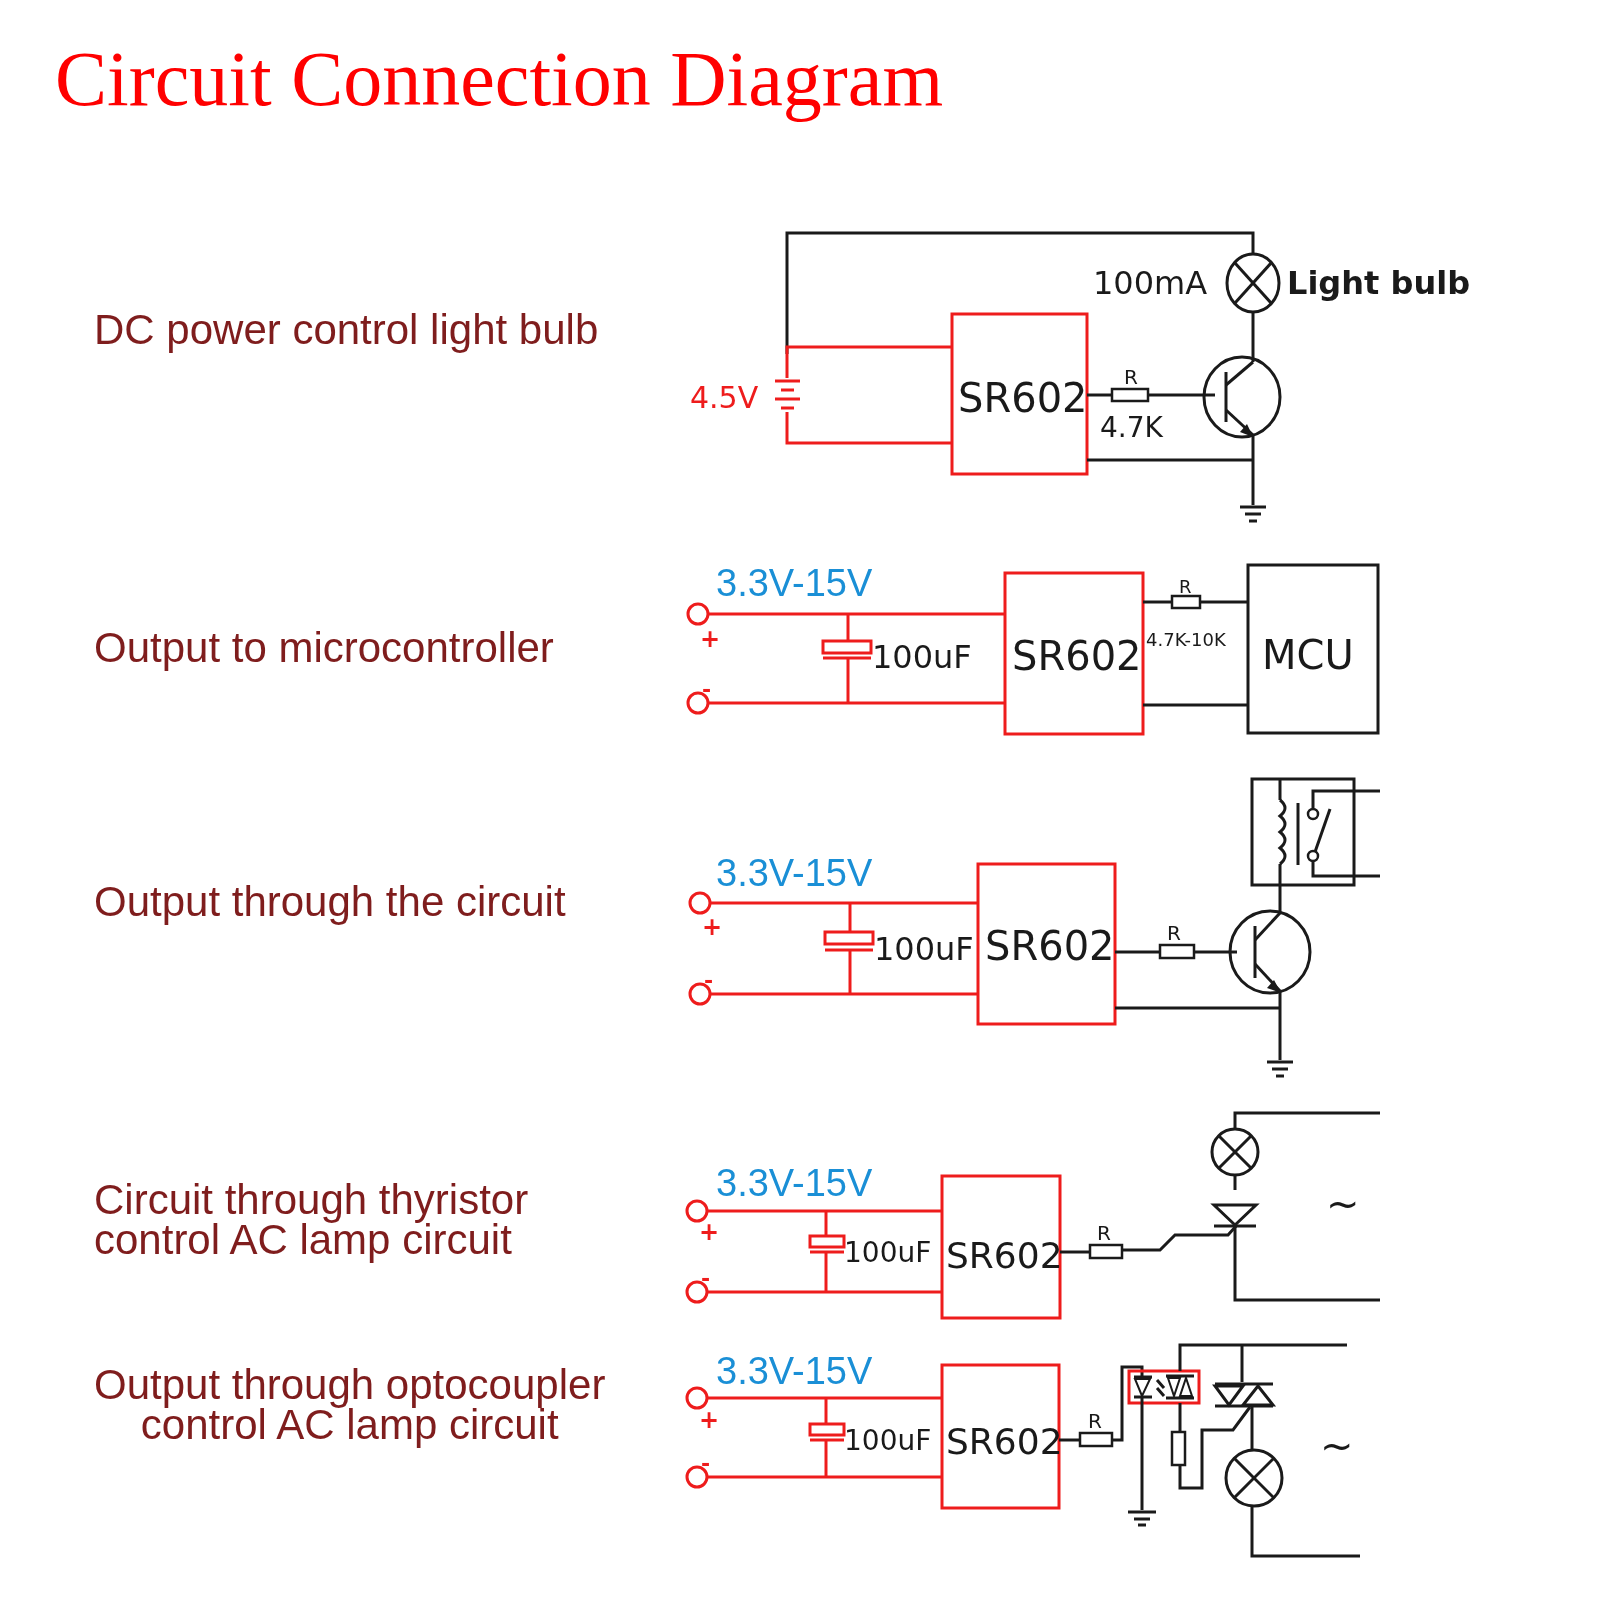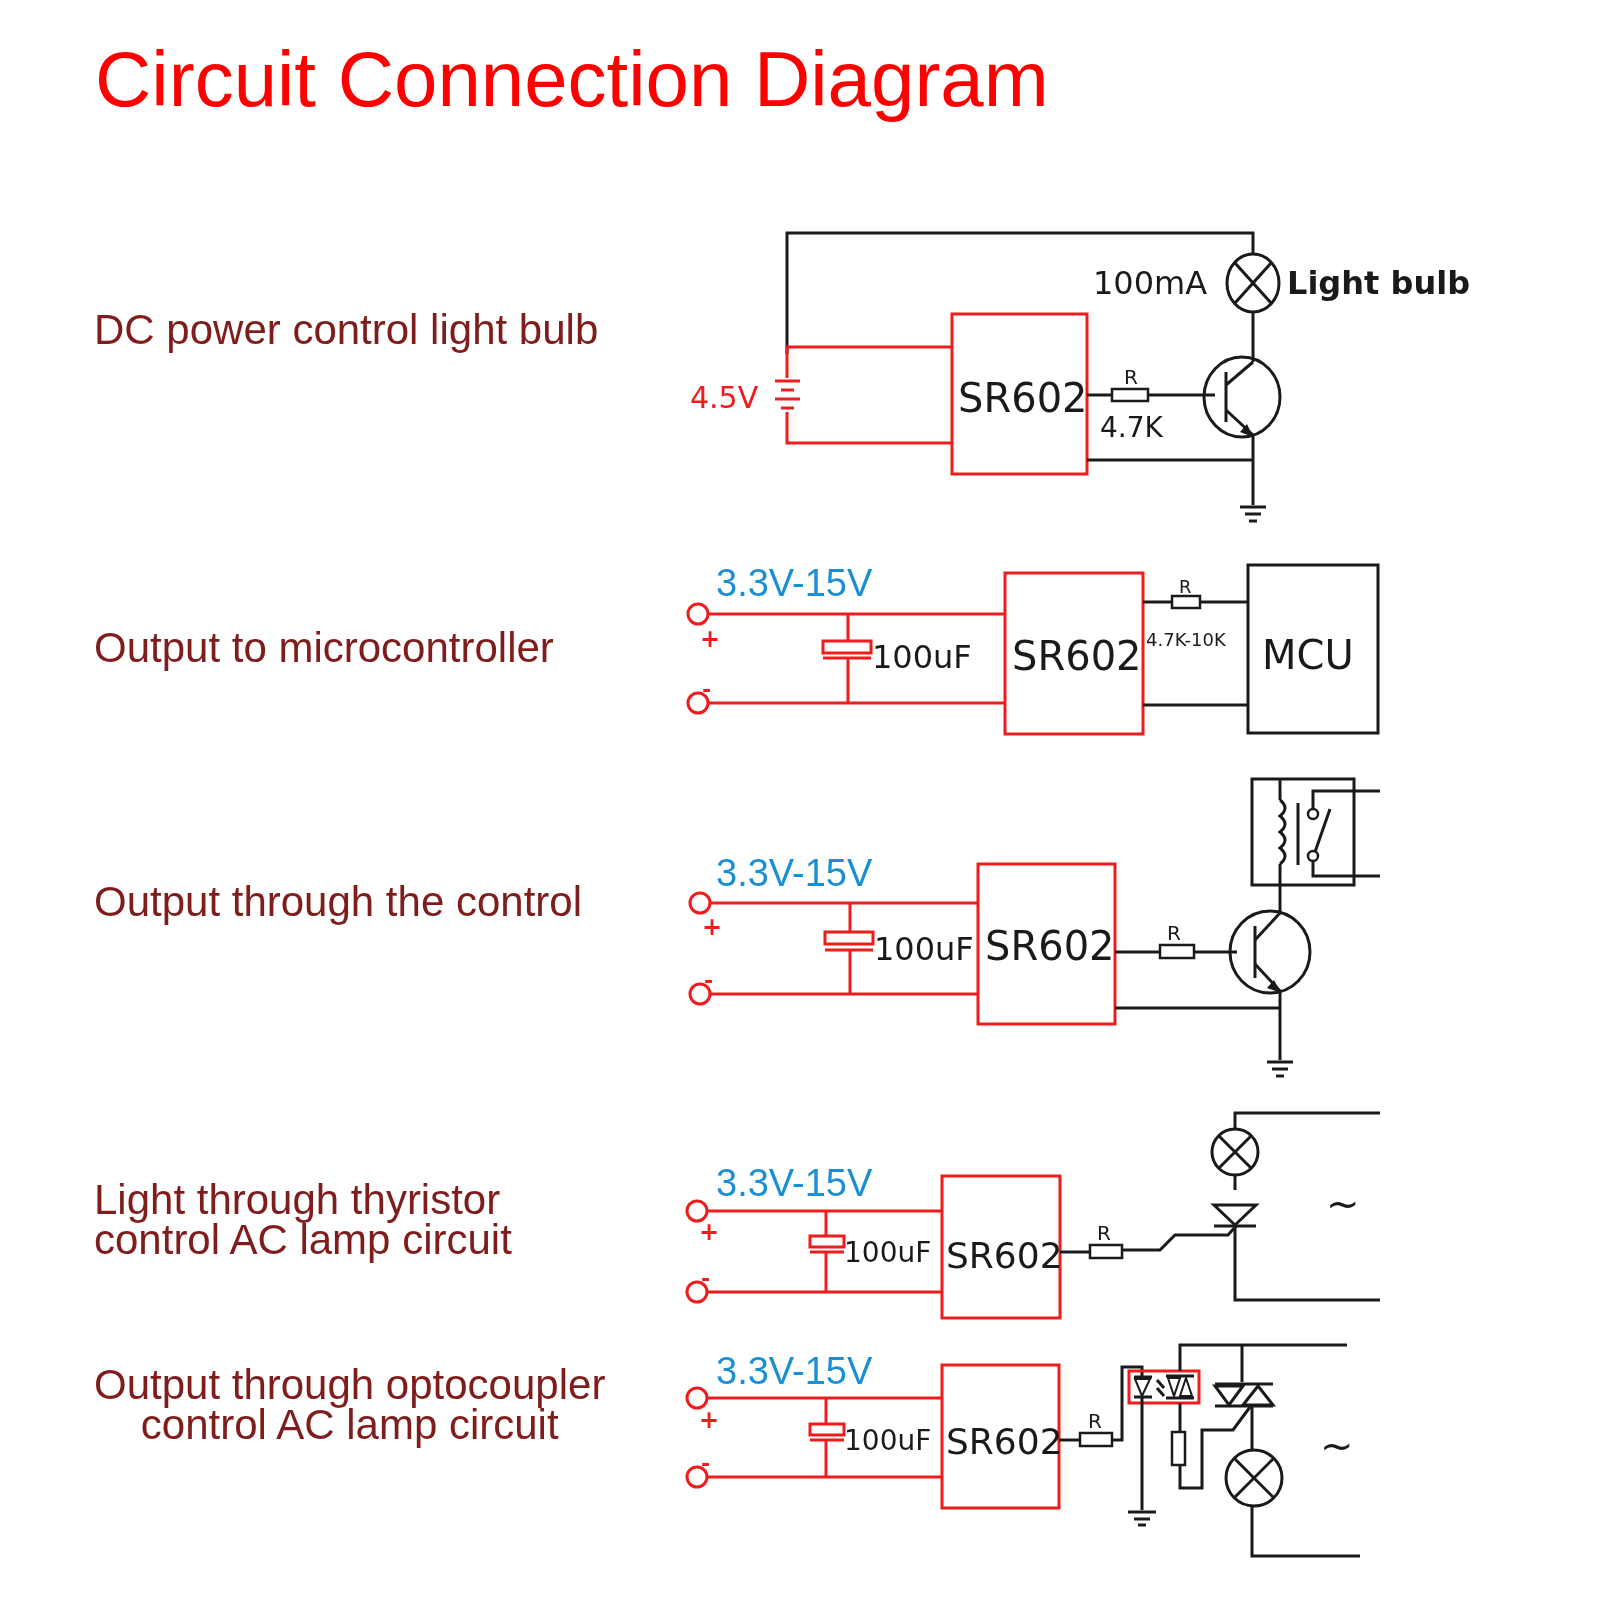--- a/index.html
+++ b/index.html
@@ -1,41 +1,41 @@
 <!DOCTYPE html>
 <html><head>
 <meta charset="utf-8">
 <style>
   html, body { margin: 0; padding: 0; background: #ffffff; }
   body { width: 1600px; height: 1600px; position: relative; overflow: hidden; font-family: "Liberation Sans", sans-serif; }
-  .title { position: absolute; left: 55px; top: 40px; font-size: 78px; color: #ff0000; font-family: Liberation Sans, sans-serif; letter-spacing: 0px; white-space: nowrap; line-height: 1; margin-left: 40px; }
+  .title { position: absolute; left: 55px; top: 40px; font-size: 78px; color: #ff0000; font-family: Liberation Serif, serif; letter-spacing: 0px; white-space: nowrap; line-height: 1; }
   .desc { position: absolute; left: 94px; font-size: 42px; color: #7f1d1d; font-family: "Liberation Sans", sans-serif; line-height: 40px; white-space: nowrap; }
   svg#diagram { position: absolute; left: 0; top: 0; }
   .wire-k { stroke: #1a1a1a; stroke-width: 3; fill: none; }
   .wire-r { stroke: #ee1c1c; stroke-width: 3; fill: none; }
   .lbl { font-family: "DejaVu Sans", sans-serif; fill: #1a1a1a; }
   .lbl-red { font-family: "DejaVu Sans", sans-serif; fill: #ee1c1c; }
   .lbl-blue { font-family: "Liberation Sans", sans-serif; fill: #1a8fd6; }
 </style>
 </head>
 <body>
 
 <div class="title">Circuit Connection Diagram</div>
 
 <div class="desc" style="top:310px;">
   <div>DC power control light bulb</div>
 </div>
 <div class="desc" style="top:628px;">
   <div>Output to microcontroller</div>
 </div>
 <div class="desc" style="top:882px;">
-  <div>Output through the control</div>
+  <div>Output through the circuit</div>
 </div>
 <div class="desc" style="top:1180px;">
-  <div>Light through thyristor</div>
+  <div>Circuit through thyristor</div>
   <div>control AC lamp circuit</div>
 </div>
 <div class="desc" style="top:1365px;text-align:center;">
   <div>Output through optocoupler</div>
   <div>control AC lamp circuit</div>
 </div>
 
 <svg id="diagram" width="1600" height="1600" viewBox="0 0 1600 1600">
 
   <g>

